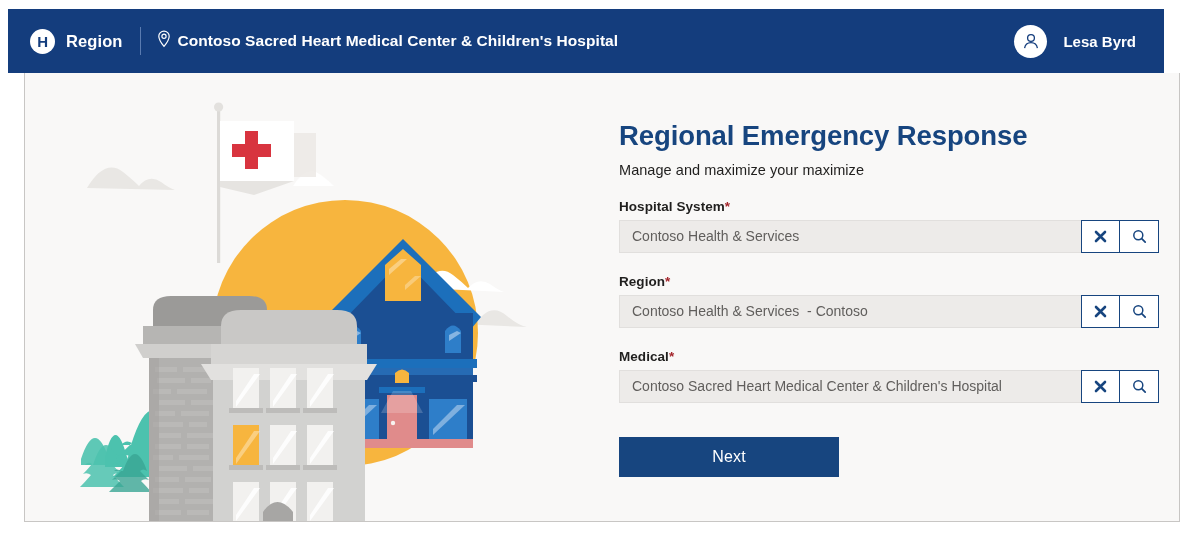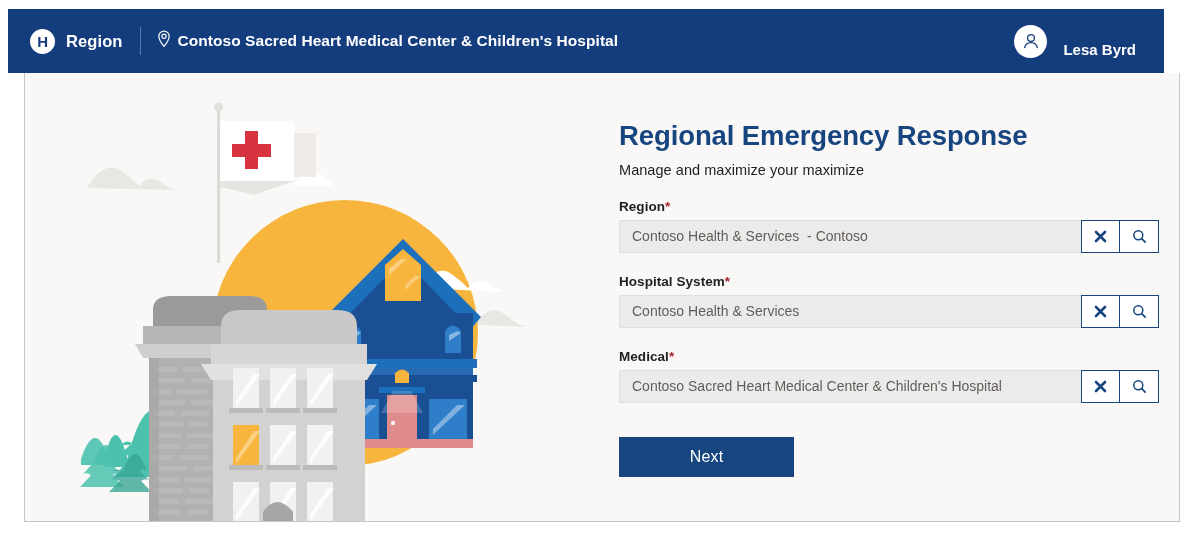--- a/index.html
+++ b/index.html
@@ -80,21 +80,21 @@
     font-size: 15.5px;
     font-weight: bold;
     letter-spacing: .05px;
     white-space: nowrap;
   }
 
   .header-spacer { flex: 1 1 auto; }
 
   .user-block {
     display: flex;
-    align-items: flex-end;
+    align-items: center;
     gap: 16px;
     padding-right: 8px;
   }
 
   .avatar {
     width: 33px;
     height: 33px;
     border-radius: 50%;
     background: #ffffff;
     display: flex;
@@ -194,21 +194,21 @@
     justify-content: center;
     cursor: pointer;
     padding: 0;
   }
 
   .field-btn + .field-btn { border-left: none; }
 
   .next-btn {
     display: block;
     margin-top: 34px;
-    width: 175px;
+    width: 220px;
     height: 40px;
     background: #17457f;
     border: none;
     color: #ffffff;
     font-family: "Liberation Sans", sans-serif;
     font-size: 16px;
     cursor: pointer;
     letter-spacing: .2px;
   }
 </style>
@@ -428,44 +428,44 @@
       </svg>
     </div>
 
     <div class="form-col">
 
       <h1 class="page-title">Regional Emergency Response</h1>
       <div class="page-subtitle">Manage and maximize your maximize</div>
 
       <div class="field">
         <div class="field-label">
-          <span>Region</span><span class="req-star">*</span>
+          <span>Hospital System</span><span class="req-star">*</span>
         </div>
         <div class="field-row">
-          <input class="field-input" type="text" readonly="" value="Contoso Health &amp; Services  - Contoso" style="">
+          <input class="field-input" type="text" readonly="" value="Contoso Health &amp; Services" style="">
           <button class="field-btn">
             <svg width="13" height="13" viewBox="0 0 13 13">
               <path d="M2 2 L11 11 M11 2 L2 11" stroke="#17457f" stroke-width="2.6" stroke-linecap="round"></path>
             </svg>
           </button>
           <button class="field-btn">
             <svg width="15" height="15" viewBox="0 0 15 15">
               <circle cx="6.3" cy="6.3" r="4.5" fill="none" stroke="#17457f" stroke-width="1.5"></circle>
               <path d="M9.7 9.7 L13.2 13.2" stroke="#17457f" stroke-width="1.7" stroke-linecap="round"></path>
             </svg>
           </button>
         </div>
       </div>
 
       <div class="field">
         <div class="field-label">
-          <span>Hospital System</span><span class="req-star">*</span>
+          <span>Region</span><span class="req-star">*</span>
         </div>
         <div class="field-row">
-          <input class="field-input" type="text" readonly="" value="Contoso Health &amp; Services" style="">
+          <input class="field-input" type="text" readonly="" value="Contoso Health &amp; Services  - Contoso" style="">
           <button class="field-btn">
             <svg width="13" height="13" viewBox="0 0 13 13">
               <path d="M2 2 L11 11 M11 2 L2 11" stroke="#17457f" stroke-width="2.6" stroke-linecap="round"></path>
             </svg>
           </button>
           <button class="field-btn">
             <svg width="15" height="15" viewBox="0 0 15 15">
               <circle cx="6.3" cy="6.3" r="4.5" fill="none" stroke="#17457f" stroke-width="1.5"></circle>
               <path d="M9.7 9.7 L13.2 13.2" stroke="#17457f" stroke-width="1.7" stroke-linecap="round"></path>
             </svg>

